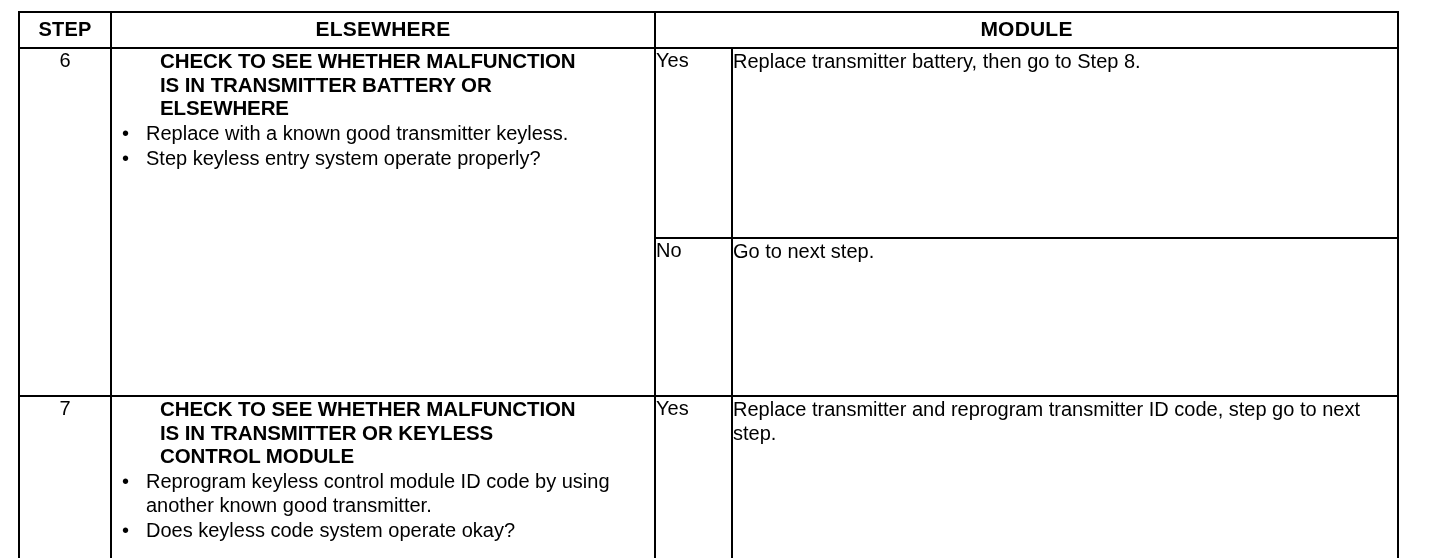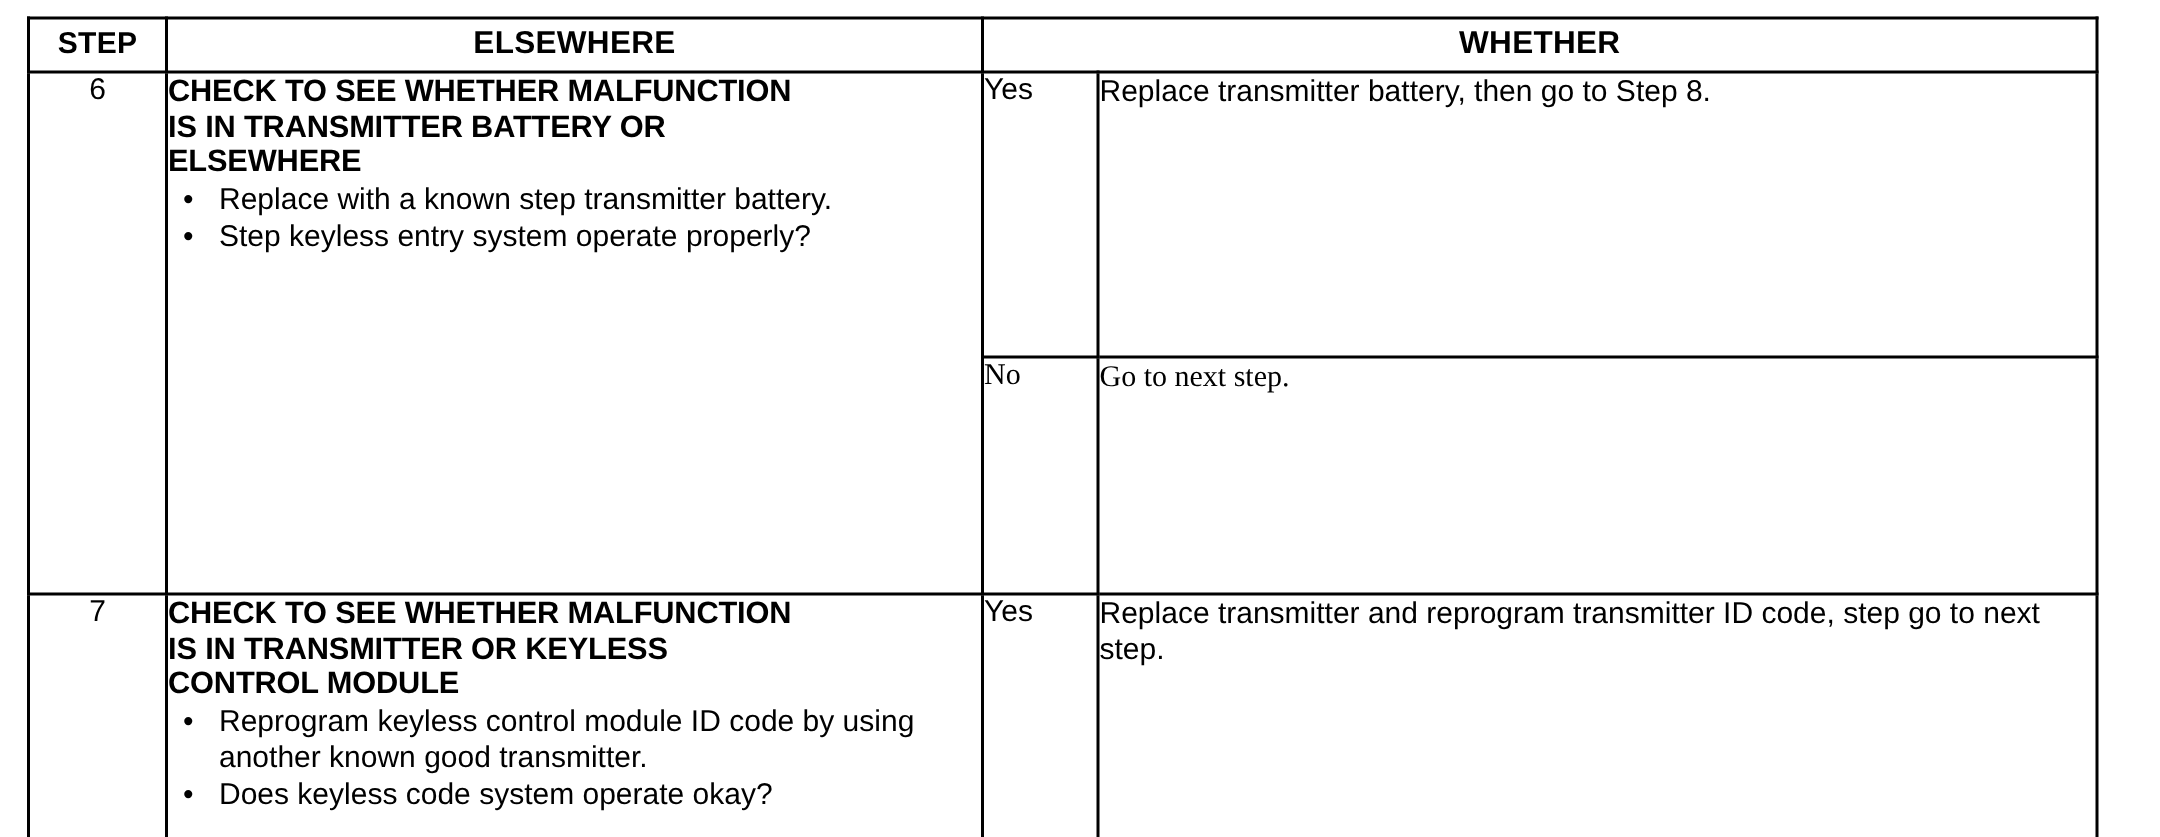--- a/index.html
+++ b/index.html
@@ -74,20 +74,21 @@
   
   .cell-insp {
     padding: 4px 6px 6px 8px;
   }
   .insp-title {
     font-weight: bold;
     font-size: 20.5px;
     line-height: 23.5px;
     letter-spacing: -0.1px;
     white-space: pre-line;
+    padding-left: 48px;
   }
   .insp-list {
     list-style: none;
     margin: 1px 0 0 0;
     padding: 0;
   }
   .insp-list li {
     position: relative;
     padding-left: 34px;
     font-size: 20px;
@@ -114,21 +115,21 @@
   .cell-act {
     padding: 5px 6px 6px 9px;
     font-size: 20px;
     line-height: 24px;
     border-radius: 29px;
   }
   .act-line { white-space: pre-line; }
 
   
   .r6-yes { height: 34px; }
-  .r6-no  { height: 156px; font-family: Liberation Serif, serif; }
+  .r6-no  { height: 156px; }
   .r7-yes { height: 62px; }
 
   .row6-h { height: 190px; }
   .row7-h { height: 165px; }
 </style>
 </head>
 <body>
 
 <div class="page">
 
@@ -137,37 +138,37 @@
       <col class="c-step">
       <col class="c-insp">
       <col class="c-yn">
       <col class="c-act">
     </colgroup>
 
     <thead>
       <tr class="hdr">
         <th class="h-step">STEP</th>
         <th>ELSEWHERE</th>
-        <th colspan="2">WHETHER</th>
+        <th colspan="2">MODULE</th>
       </tr>
     </thead>
 
     <tbody>
 
       <tr class="row6-h">
         <td class="cell-step" rowspan="2">6</td>
 
         <td class="cell-insp" rowspan="2">
           <div class="insp-title">CHECK TO SEE WHETHER MALFUNCTION
 IS IN TRANSMITTER BATTERY OR
 ELSEWHERE</div>
           <ul class="insp-list">
             <li>
               <span class="bullet">•</span>
-              <span>Replace with a known step transmitter battery.</span>
+              <span>Replace with a known good transmitter keyless.</span>
             </li>
             <li>
               <span class="bullet">•</span>
               <span>Step keyless entry system operate properly?</span>
             </li>
           </ul>
         </td>
 
         <td class="cell-yn r6-yes">Yes</td>
         <td class="cell-act r6-yes">

